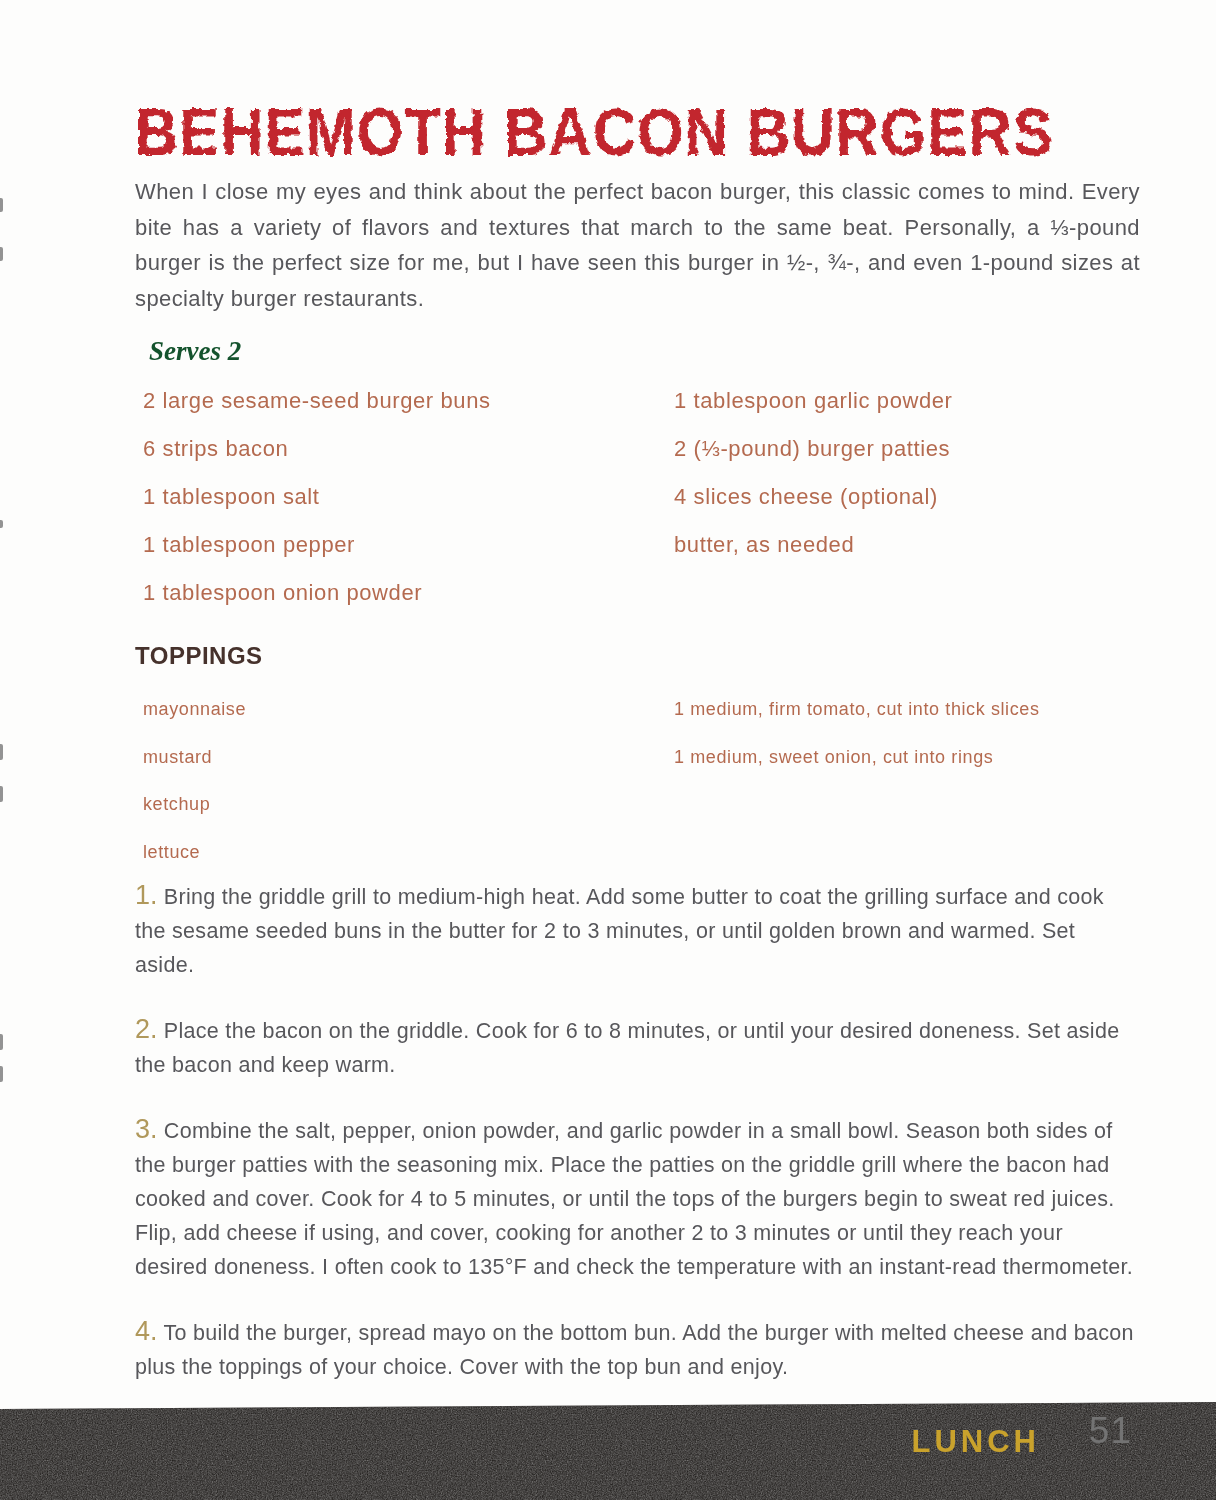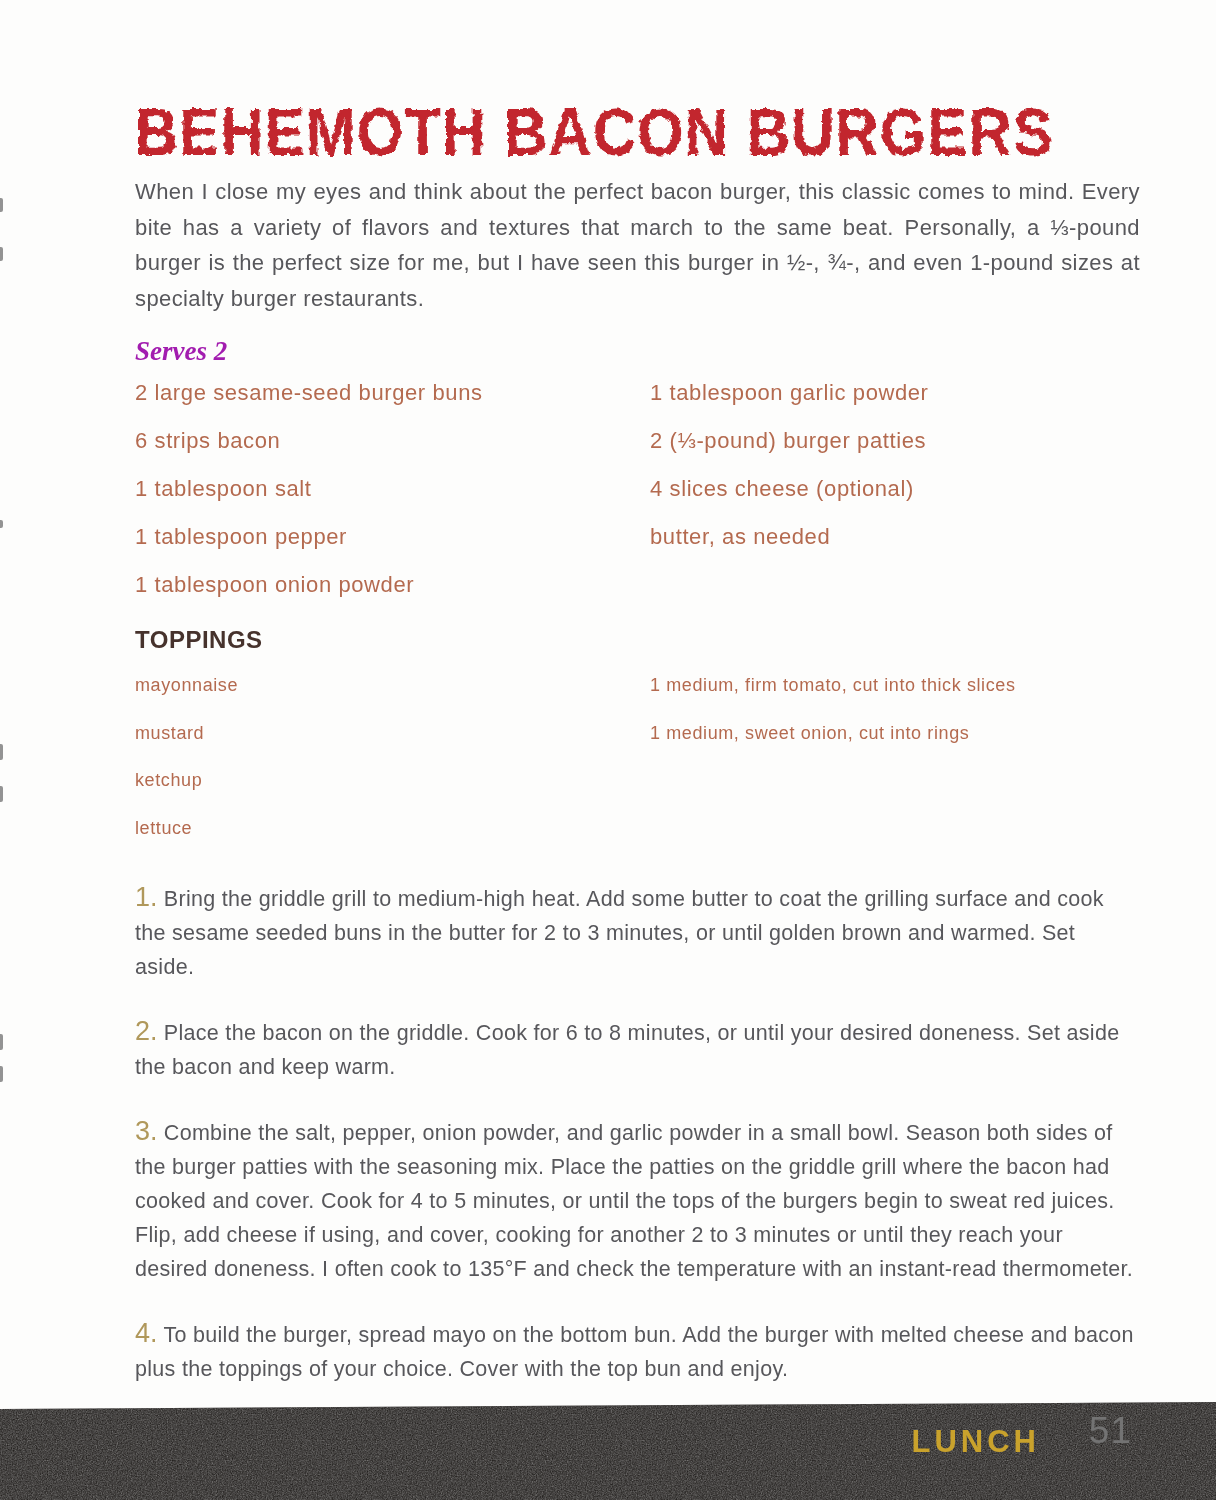--- a/index.html
+++ b/index.html
@@ -42,29 +42,29 @@
   }
   p.intro{
     margin:14px 0 0 0;
     font-size:22px;
     line-height:35.5px;
     letter-spacing:0.4px;
     color:var(--body-gray);
     text-align:justify;
   }
   p.serves{
-    margin:20px 0 0 0;
+    margin:20px 0 0 14px;
     font-family:"Liberation Serif",serif;
     font-style:italic;
     font-weight:bold;
     font-size:27px;
-    color:#a21caf;
+    color:#14532d;
   }
   .cols{display:flex;margin-top:14px;}
-  .cols ul{list-style:none;margin:0;padding:0;}
+  .cols ul{list-style:none;margin:8px;padding:0;}
   .col-left{width:515px;flex:0 0 515px;}
   .col-right{width:430px;flex:0 0 430px;}
   ul.ing-list li{
     font-size:22px;
     line-height:23px;
     letter-spacing:0.6px;
     color:var(--ingredient);
     margin-bottom:25px;
   }
   ul.ing-list li:last-child{margin-bottom:0;}
@@ -76,21 +76,21 @@
     color:var(--heading-brown);
   }
   ul.top-list li{
     font-size:18px;
     line-height:35px;
     letter-spacing:0.6px;
     color:var(--ingredient);
     margin-bottom:12.5px;
   }
   ul.top-list li:last-child{margin-bottom:0;}
-  #steps{margin-top:34px;}
+  #steps{}
   p.step{
     margin:0 0 30px 0;
     font-size:21.5px;
     line-height:34px;
     letter-spacing:0.3px;
     color:var(--body-gray);
   }
   .step-num{
     font-size:27px;
     color:var(--step-gold);

